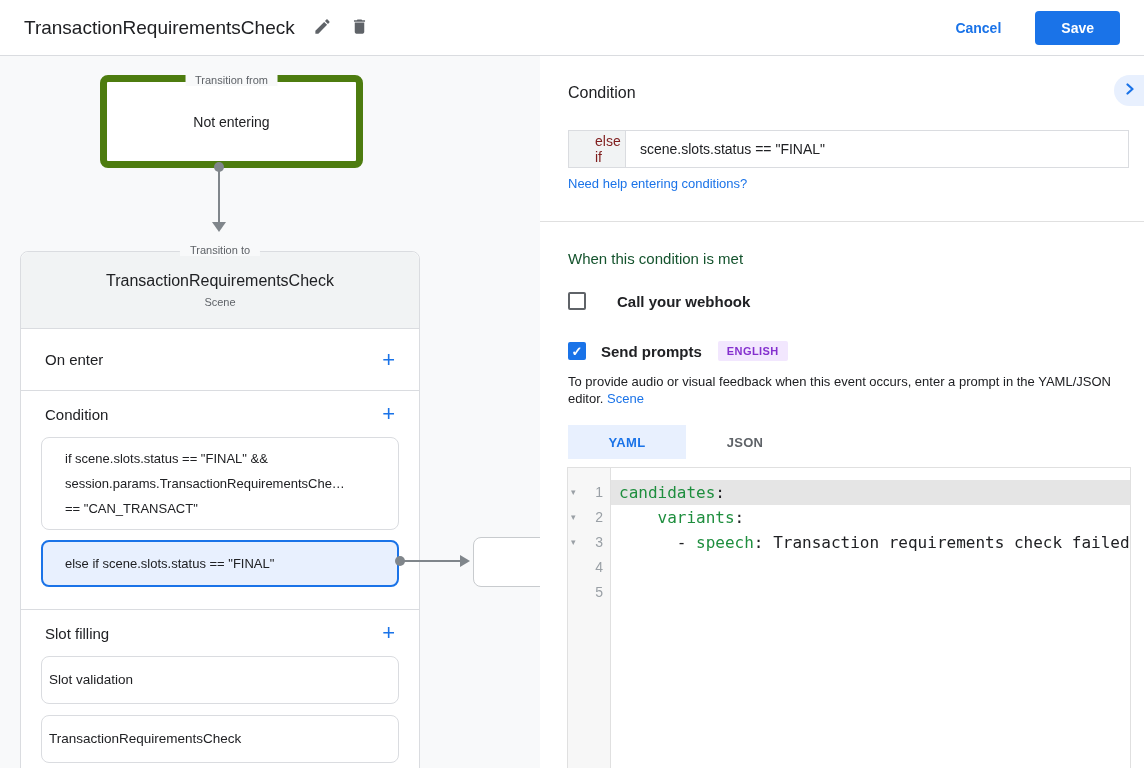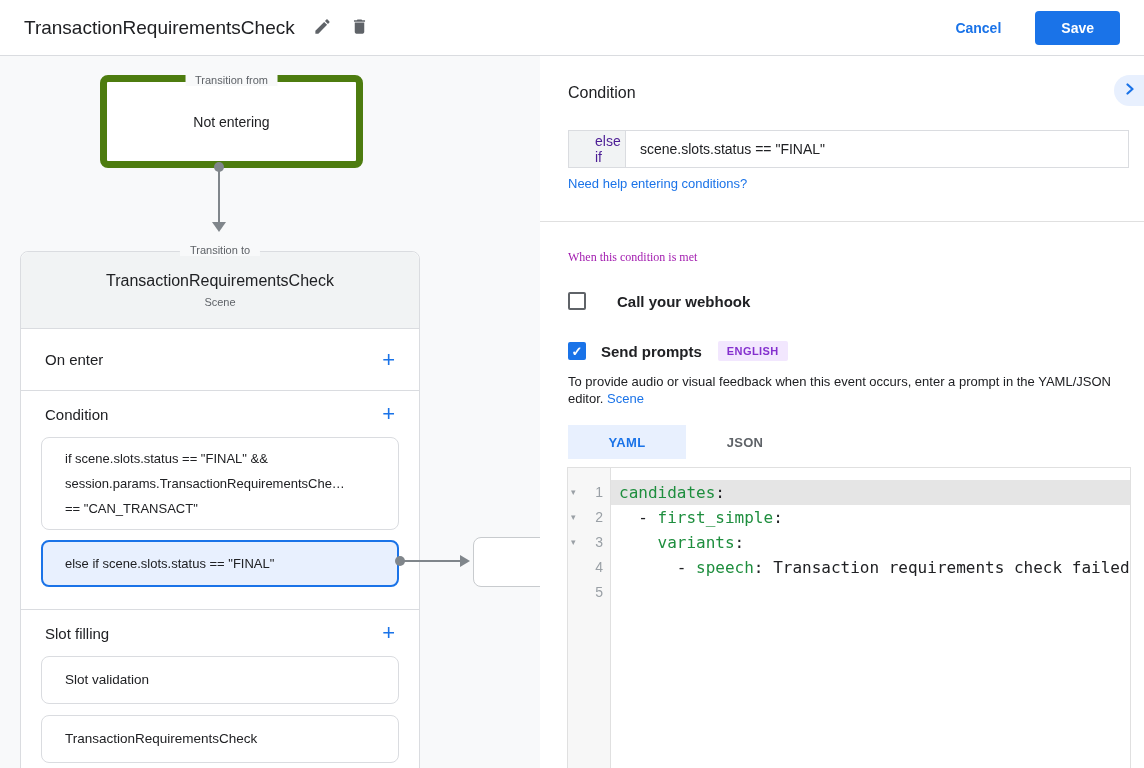--- a/index.html
+++ b/index.html
@@ -40,41 +40,41 @@
   .row-onenter { height:62px; border-bottom:1px solid #dadce0; display:flex; align-items:center;
                  justify-content:space-between; padding:0 24px; font-size:15px; }
   .plus { color:#1a73e8; font-size:22px; font-weight:normal; background:none; border:none; cursor:pointer; line-height:1; }
   .sec-label-row { height:46px; display:flex; align-items:center; justify-content:space-between; padding:0 24px; font-size:15px; }
   .section-cond { border-bottom:1px solid #dadce0; padding-bottom:22px; }
   .cond-box1 { margin:0 20px 10px 20px; border:1px solid #dadce0; border-radius:8px; background:#fff;
                padding:8px 23px; font-size:13px; line-height:25px; color:#202124; }
   .cond-box2 { margin:0 20px 0 20px; border:2px solid #1a73e8; border-radius:8px; background:#e8f0fe;
                padding:9px 22px; font-size:13px; line-height:25px; color:#202124; cursor:pointer; }
   .slot-box { margin:0 20px 11px 20px; border:1px solid #dadce0; border-radius:8px; background:#fff;
-              padding:15px 23px; font-size:13.5px; line-height:16px; color:#202124; }
+              padding:15px 7px; font-size:13.5px; line-height:16px; color:#202124; }
 
   .h-line { position:absolute; left:404px; top:504px; width:58px; height:2px; background:#80868b; }
   .h-arrow { position:absolute; left:460px; top:499px; width:0; height:0;
              border-top:6px solid transparent; border-bottom:6px solid transparent; border-left:10px solid #80868b; }
   .target-box { position:absolute; left:473px; top:481px; width:80px; height:50px; background:#fff;
                 border:1px solid #c8cbce; border-radius:8px; }
 
   
   .panel { position:absolute; left:540px; top:56px; width:604px; height:712px; background:#fff; z-index:2; }
   .panel-title { position:absolute; left:28px; top:28px; font-size:16px; color:#202124; }
   .chevron-pill { position:absolute; right:-16px; top:19px; width:46px; height:31px; border-radius:16px;
                   background:#e8f0fe; border:none; cursor:pointer; display:flex; align-items:center; padding-left:10px; }
   .cond-row { position:absolute; left:28px; top:74px; display:flex; height:38px; }
   .elseif-label { width:58px; background:#f1f3f4; border:1px solid #dadce0; display:flex;
-                  align-items:center; justify-content:center; font-size:14px; color:#4c1d95;padding-left:26px; }
+                  align-items:center; justify-content:center; font-size:14px; color:#7f1d1d;padding-left:26px; }
   .cond-input { width:504px; margin-left:-1px; border:1px solid #dadce0; background:#fff; padding:0 14px;
                 font-size:14px; color:#202124; font-family:"Liberation Sans",sans-serif; outline:none; }
   .help-link { position:absolute; left:28px; top:120px; font-size:13px; color:#1a73e8; text-decoration:none; }
   .panel-divider { position:absolute; left:0; right:0; top:165px; height:1px; background:#e0e0e0; }
-  .when-title { position:absolute; left:28px; top:194px; font-size:12px; color:#a21caf;font-family:Liberation Serif, serif; }
+  .when-title { position:absolute; left:28px; top:194px; font-size:15px; color:#14532d; }
 
   .check-row { position:absolute; left:28px; display:flex; align-items:center; }
   .checkbox { width:18px; height:18px; border:2px solid #5f6368; border-radius:2px; margin-right:15px;
               display:flex; align-items:center; justify-content:center; cursor:pointer; background:#fff; flex:none; }
   .checkbox .tick { display:none; color:#fff; font-size:13px; font-weight:bold; line-height:1; }
   .checkbox.checked { background:#1a73e8; border-color:#1a73e8; }
   .checkbox.checked .tick { display:block; }
   .check-label { font-size:15px; font-weight:bold; color:#202124; }
   .lang-badge { margin-left:16px; background:#f2e7fe; color:#8430ce; font-size:11px; font-weight:bold;
                 letter-spacing:.4px; padding:4px 9px; border-radius:2px; }
@@ -228,21 +228,20 @@
         </div>
         <div class="gut-row">
           <span class="lnum">4</span>
         </div>
         <div class="gut-row">
           <span class="lnum">5</span>
         </div>
       </div>
       <div class="code">
         <div class="cm-line hl"><span></span><span class="key">candidates</span><span>:</span></div>
-        <div class="cm-line"><span>  - </span><span class="key">first_simple</span><span>:</span></div>
         <div class="cm-line"><span>    </span><span class="key">variants</span><span>:</span></div>
         <div class="cm-line"><span>      - </span><span class="key">speech</span><span>: Transaction requirements check failed</span></div>
         <div class="cm-line"><span></span><span class="key"></span><span></span></div>
       </div>
     </div>
   </div>
 
 </div>
 
 </body></html>

